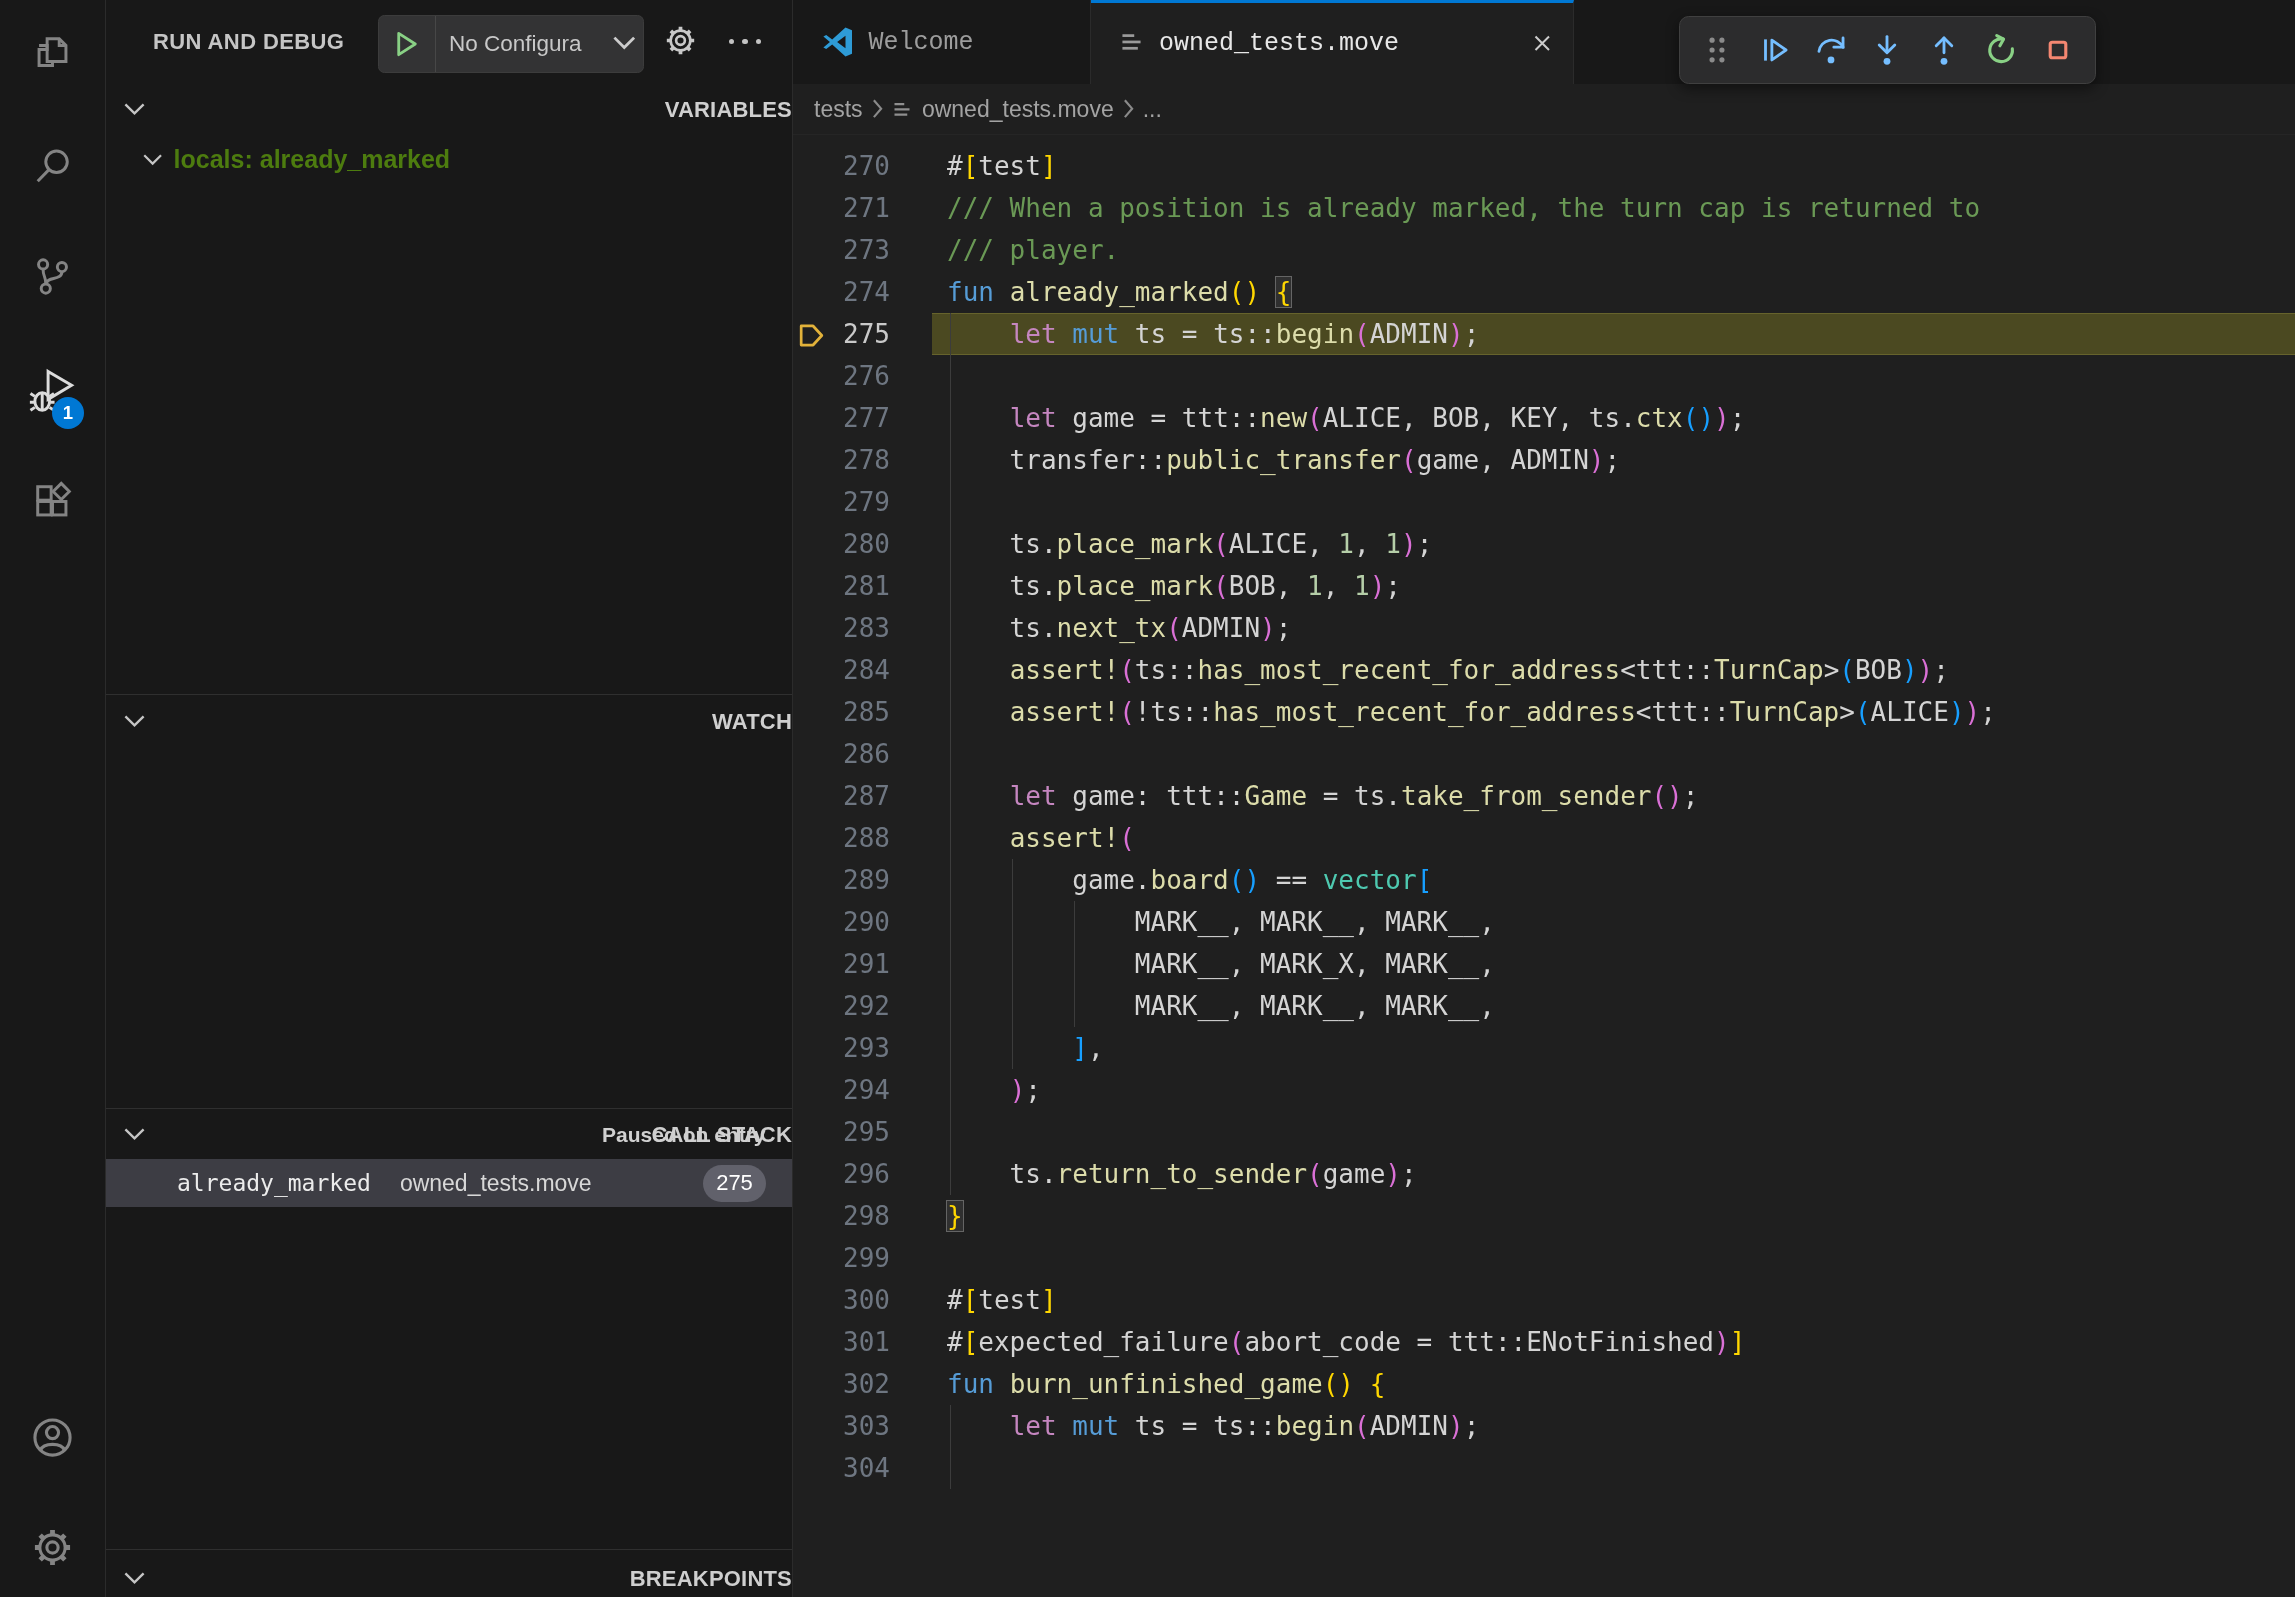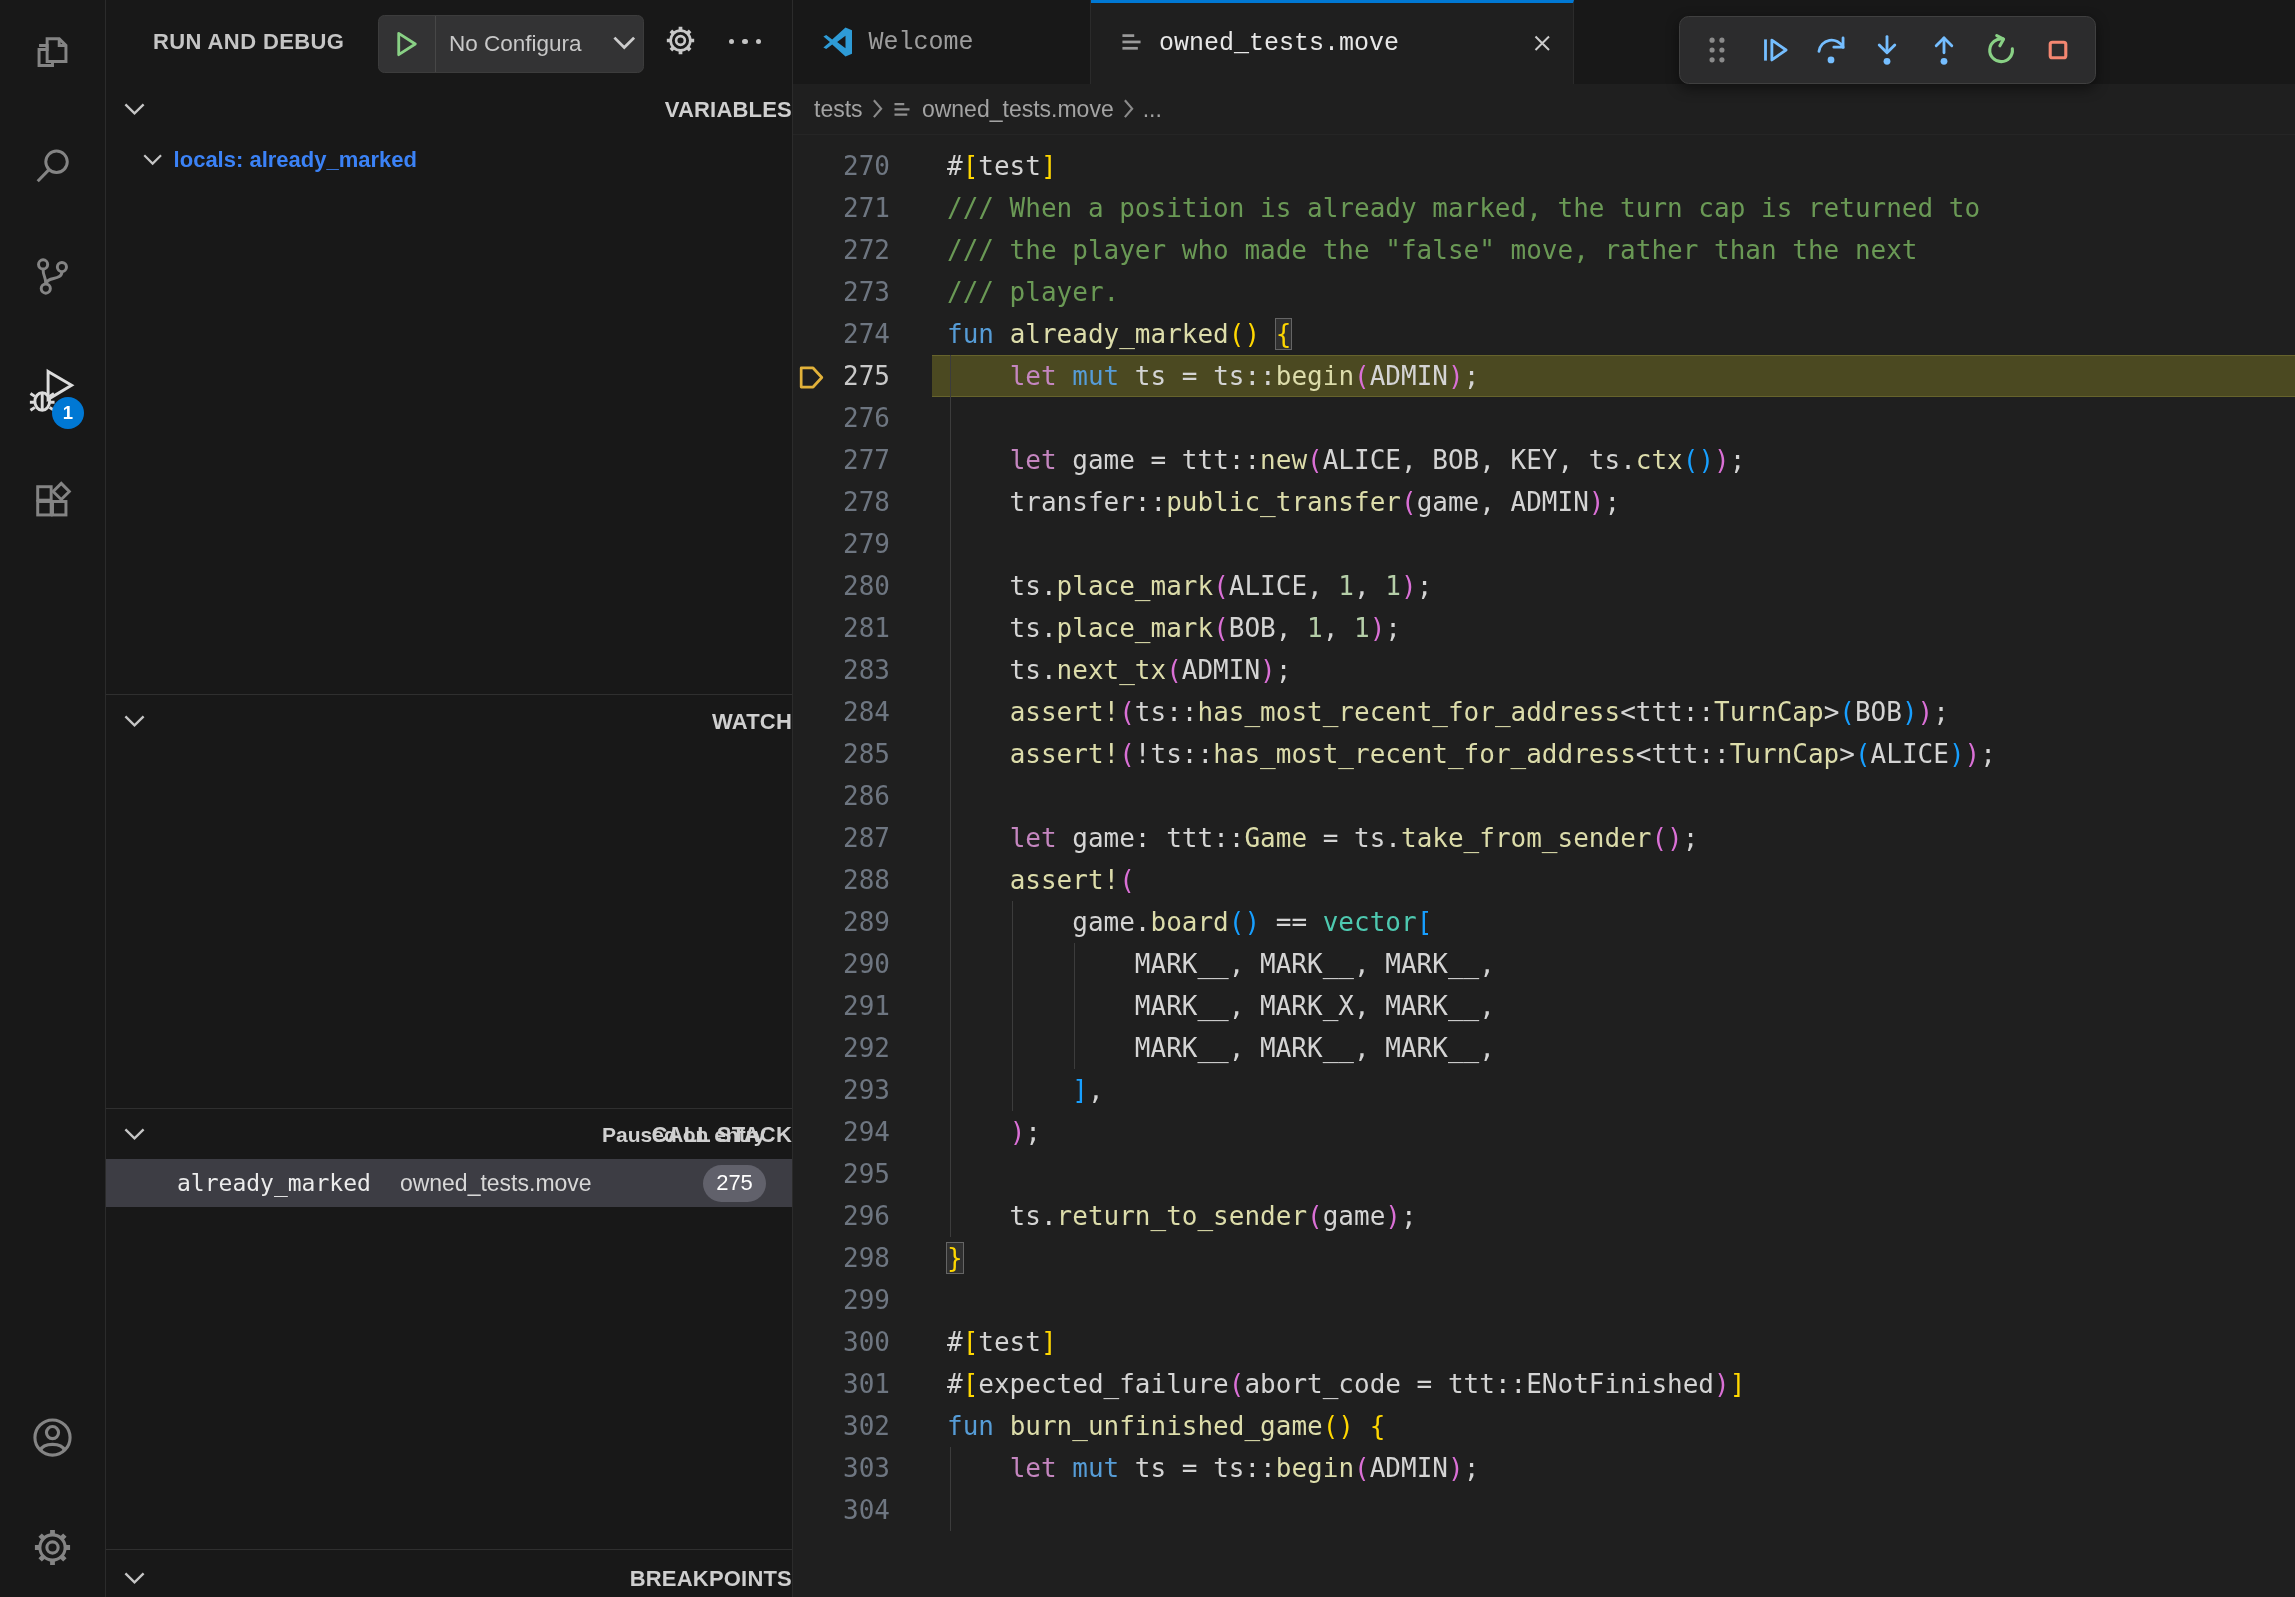--- a/index.html
+++ b/index.html
@@ -22,21 +22,21 @@
   .cfg-chev{padding-right:8px;display:flex;align-items:center;}
   .sb-gear{position:absolute;left:549px;top:16px;width:51px;height:51px;display:flex;align-items:center;justify-content:center;}
   .sb-dots{position:absolute;left:611px;top:16px;width:56px;height:51px;display:flex;align-items:center;justify-content:center;gap:8px;}
   .sb-dots i{width:5.6px;height:5.6px;border-radius:50%;background:#c3c3c3;}
   .sec-head{position:absolute;left:0;width:100%;height:43px;display:flex;align-items:center;justify-content:space-between;}
   .sec-head .chev{margin-left:17.7px;display:flex;align-items:center;}
   .sec-head .lbl{margin-left:11.3px;font-size:22px;font-weight:bold;color:#cfcfcf;letter-spacing:0.2px;}
   .sec-div{position:absolute;left:0;width:100%;height:0.8px;background:#2f2f2f;}
   .locals-row{position:absolute;left:0;top:138px;width:100%;height:43px;display:flex;align-items:center;}
   .locals-row .chev{margin-left:37px;display:flex;align-items:center;}
-  .locals-row .lbl{margin-left:11.3px;font-size:22px;font-weight:bold;color:#3b82f6;}
+  .locals-row .lbl{margin-left:11.3px;font-size:25px;font-weight:bold;color:#4d7c0f;}
   .paused{position:absolute;right:26.5px;top:0;height:43px;display:flex;align-items:center;font-size:21px;font-weight:bold;color:#d0d0d0;}
   .frame-row{position:absolute;left:0;top:1159px;width:100%;height:48px;background:#3d3d44;display:flex;align-items:center;}
   .frame-name{margin-left:71px;font-family:"DejaVu Sans Mono",monospace;font-size:23px;color:#ececec;}
   .frame-file{margin-left:29px;font-size:23px;color:#d8d8d8;}
   .frame-badge{position:absolute;right:26px;top:5.6px;min-width:63px;height:37px;border-radius:18.5px;background:#61616b;
                display:flex;align-items:center;justify-content:center;font-size:22px;color:#ffffff;}
   
   #editor{position:absolute;left:793px;top:0;right:0;height:100%;background:#1f1f1f;}
   #tabbar{position:absolute;left:0;top:0;right:0;height:84px;background:#181818;}
   .tab{position:absolute;top:0;height:84px;display:flex;align-items:center;border-right:0.8px solid #2b2b2b;box-sizing:border-box;font-family:Liberation Mono, monospace;}
@@ -335,21 +335,20 @@
         <svg width="13" height="19.3" viewBox="0 0 10 16" fill="none" stroke="#8a8a8a" stroke-width="1.8">
             <path d="M2 1 L8 8 L2 15"></path>
           </svg>
       </span>
       <span class="bc">...</span>
     </div>
 
     <div id="code">
         <div class="row"><span class="lineno">270</span><span class="content"><span style="color: rgb(212, 212, 212);">#</span><span style="color: rgb(255, 215, 0);">[</span><span style="color: rgb(212, 212, 212);">test</span><span style="color: rgb(255, 215, 0);">]</span></span></div>
         <div class="row"><span class="lineno">271</span><span class="content"><span style="color: rgb(106, 153, 85);">/// When a position is already marked, the turn cap is returned to</span></span></div>
-        <div class="row"><span class="lineno">272</span><span class="content"><span style="color: rgb(106, 153, 85);">/// the player who made the "false" move, rather than the next</span></span></div>
         <div class="row"><span class="lineno">273</span><span class="content"><span style="color: rgb(106, 153, 85);">/// player.</span></span></div>
         <div class="row"><span class="lineno">274</span><span class="content"><span style="color: rgb(86, 156, 214);">fun </span><span style="color: rgb(220, 220, 170);">already_marked</span><span style="color: rgb(255, 215, 0);">(</span><span style="color: rgb(255, 215, 0);">)</span><span style="color: rgb(212, 212, 212);"> </span><span class="match" style="color: rgb(255, 215, 0);">{</span></span></div>
         <div class="row current"><span class="marker"><svg width="27" height="29" viewBox="0 0 34 36" fill="none" stroke="#e2b23a" stroke-width="3.4" stroke-linejoin="round">
               <path d="M4 6 H19 L30 18 L19 30 H4 Z"></path>
             </svg></span><span class="lineno">275</span><div class="guide" style="left: 157px;"></div><span class="content"><span style="color: rgb(212, 212, 212);">    </span><span style="color: rgb(197, 134, 192);">let</span><span style="color: rgb(212, 212, 212);"> </span><span style="color: rgb(86, 156, 214);">mut</span><span style="color: rgb(212, 212, 212);"> ts = ts::</span><span style="color: rgb(220, 220, 170);">begin</span><span style="color: rgb(218, 112, 214);">(</span><span style="color: rgb(212, 212, 212);">ADMIN</span><span style="color: rgb(218, 112, 214);">)</span><span style="color: rgb(212, 212, 212);">;</span></span></div>
         <div class="row"><span class="lineno">276</span><div class="guide" style="left: 157px;"></div><span class="content"></span></div>
         <div class="row"><span class="lineno">277</span><div class="guide" style="left: 157px;"></div><span class="content"><span style="color: rgb(212, 212, 212);">    </span><span style="color: rgb(197, 134, 192);">let</span><span style="color: rgb(212, 212, 212);"> game = ttt::</span><span style="color: rgb(220, 220, 170);">new</span><span style="color: rgb(218, 112, 214);">(</span><span style="color: rgb(212, 212, 212);">ALICE, BOB, KEY, ts.</span><span style="color: rgb(220, 220, 170);">ctx</span><span style="color: rgb(23, 159, 255);">(</span><span style="color: rgb(23, 159, 255);">)</span><span style="color: rgb(218, 112, 214);">)</span><span style="color: rgb(212, 212, 212);">;</span></span></div>
         <div class="row"><span class="lineno">278</span><div class="guide" style="left: 157px;"></div><span class="content"><span style="color: rgb(212, 212, 212);">    transfer::</span><span style="color: rgb(220, 220, 170);">public_transfer</span><span style="color: rgb(218, 112, 214);">(</span><span style="color: rgb(212, 212, 212);">game, ADMIN</span><span style="color: rgb(218, 112, 214);">)</span><span style="color: rgb(212, 212, 212);">;</span></span></div>
         <div class="row"><span class="lineno">279</span><div class="guide" style="left: 157px;"></div><span class="content"></span></div>
         <div class="row"><span class="lineno">280</span><div class="guide" style="left: 157px;"></div><span class="content"><span style="color: rgb(212, 212, 212);">    ts.</span><span style="color: rgb(220, 220, 170);">place_mark</span><span style="color: rgb(218, 112, 214);">(</span><span style="color: rgb(212, 212, 212);">ALICE, </span><span style="color: rgb(181, 206, 168);">1</span><span style="color: rgb(212, 212, 212);">, </span><span style="color: rgb(181, 206, 168);">1</span><span style="color: rgb(218, 112, 214);">)</span><span style="color: rgb(212, 212, 212);">;</span></span></div>

